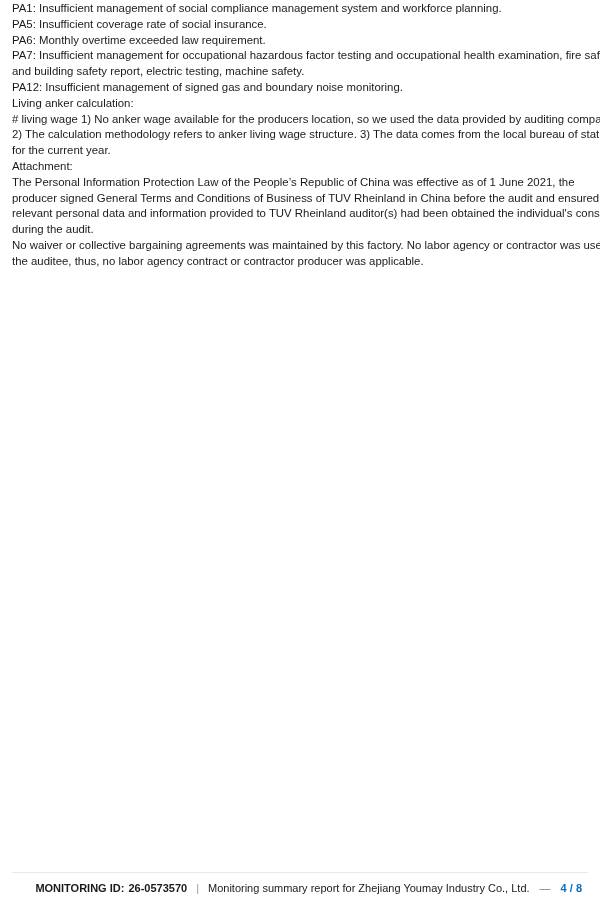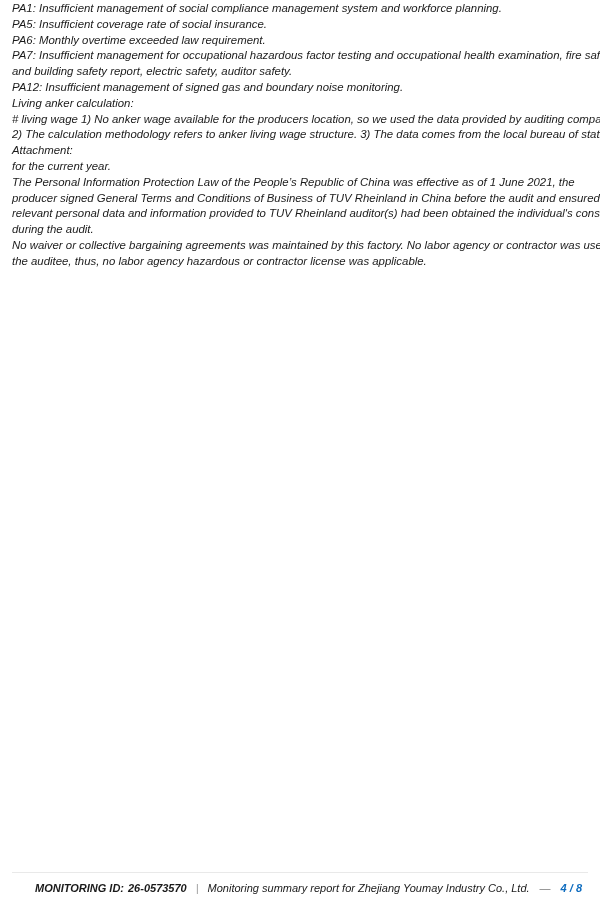--- a/index.html
+++ b/index.html
@@ -9,21 +9,20 @@
     height: 900px;
     background: #ffffff;
     overflow: hidden;
     font-family: "Liberation Sans", sans-serif;
   }
   .page {
     position: relative;
     width: 600px;
     height: 900px;
     background: #ffffff;
-    font-style: italic;
   }
   .doc-text {
     position: absolute;
     left: 12px;
     top: 1px;
     right: 10px;
     color: #1a1a1a;
     font-size: 11.4px;
     line-height: 15.8px;
     letter-spacing: 0px;
@@ -72,33 +71,33 @@
 </head>
 <body style="background: rgb(255, 255, 255);">
 
 <div class="page">
 
   <div class="doc-text">
     <div class="doc-line">PA1: Insufficient management of social compliance management system and workforce planning.</div>
     <div class="doc-line">PA5: Insufficient coverage rate of social insurance.</div>
     <div class="doc-line">PA6: Monthly overtime exceeded law requirement.</div>
     <div class="doc-line">PA7: Insufficient management for occupational hazardous factor testing and occupational health examination, fire safety</div>
-    <div class="doc-line">and building safety report, electric safety, auditor safety.</div>
+    <div class="doc-line">and building safety report, electric testing, machine safety.</div>
     <div class="doc-line">PA12: Insufficient management of signed gas and boundary noise monitoring.</div>
     <div class="doc-line">Living anker calculation:</div>
     <div class="doc-line"># living wage 1) No anker wage available for the producers location, so we used the data provided by auditing company.</div>
     <div class="doc-line">2) The calculation methodology refers to anker living wage structure. 3) The data comes from the local bureau of statistics</div>
+    <div class="doc-line">for the current year.</div>
     <div class="doc-line">Attachment:</div>
-    <div class="doc-line">for the current year.</div>
     <div class="doc-line">The Personal Information Protection Law of the People’s Republic of China was effective as of 1 June 2021, the</div>
     <div class="doc-line">producer signed General Terms and Conditions of Business of TUV Rheinland in China before the audit and ensured that</div>
     <div class="doc-line">relevant personal data and information provided to TUV Rheinland auditor(s) had been obtained the individual's consent</div>
     <div class="doc-line">during the audit.</div>
     <div class="doc-line">No waiver or collective bargaining agreements was maintained by this factory. No labor agency or contractor was used by</div>
-    <div class="doc-line">the auditee, thus, no labor agency hazardous or contractor license was applicable.</div>
+    <div class="doc-line">the auditee, thus, no labor agency contract or contractor producer was applicable.</div>
   </div>
 
   <div class="footer-rule"></div>
 
   <div class="footer">
     <span class="id-label">MONITORING ID:</span>
     <span class="id-value">26-0573570</span>
     <span class="sep">|</span>
     <span class="title">Monitoring summary report for Zhejiang Youmay Industry Co., Ltd.</span>
     <span class="dash">—</span>

